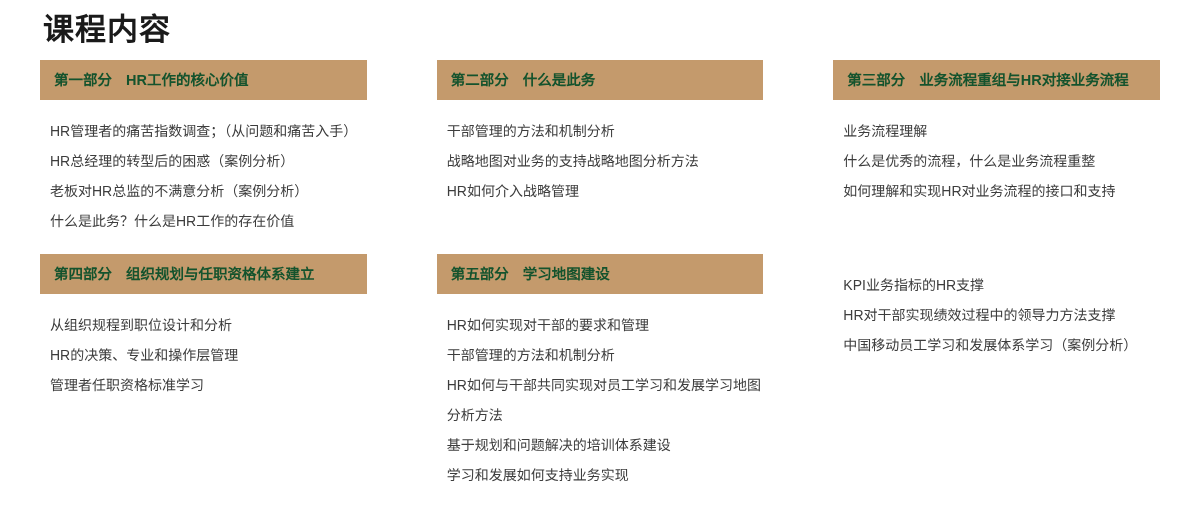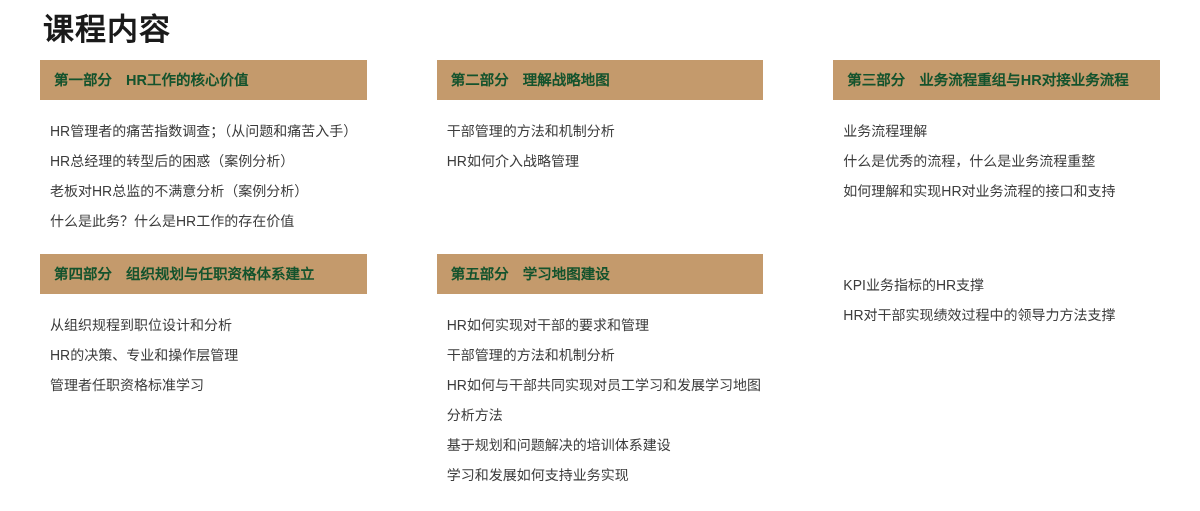--- a/index.html
+++ b/index.html
@@ -84,24 +84,25 @@
       <div class="card-body">
         <div class="bullet-item">HR管理者的痛苦指数调查；（从问题和痛苦入手）</div>
         <div class="bullet-item">HR总经理的转型后的困惑（案例分析）</div>
         <div class="bullet-item">老板对HR总监的不满意分析（案例分析）</div>
         <div class="bullet-item">什么是此务？什么是HR工作的存在价值</div>
       </div>
     </div>
 
     <div class="card row-1">
       <div class="card-header">
-        <span class="part-name">第二部分</span><span>理解战略地图</span>
+        <span class="part-name">第二部分</span><span>什么是此务</span>
       </div>
       <div class="card-body">
         <div class="bullet-item">干部管理的方法和机制分析</div>
+        <div class="bullet-item">战略地图对业务的支持战略地图分析方法</div>
         <div class="bullet-item">HR如何介入战略管理</div>
       </div>
     </div>
 
     <div class="card row-1">
       <div class="card-header">
         <span class="part-name">第三部分</span><span>业务流程重组与HR对接业务流程</span>
       </div>
       <div class="card-body">
         <div class="bullet-item">业务流程理解</div>
@@ -132,17 +133,18 @@
 分析方法</div>
         <div class="bullet-item">基于规划和问题解决的培训体系建设</div>
         <div class="bullet-item">学习和发展如何支持业务实现</div>
       </div>
     </div>
 
     <div class="card row-2">
       <div class="card-body">
         <div class="bullet-item">KPI业务指标的HR支撑</div>
         <div class="bullet-item">HR对干部实现绩效过程中的领导力方法支撑</div>
+        <div class="bullet-item">中国移动员工学习和发展体系学习（案例分析）</div>
       </div>
     </div>
 
   </div>
 </div>
 
 </body></html>

